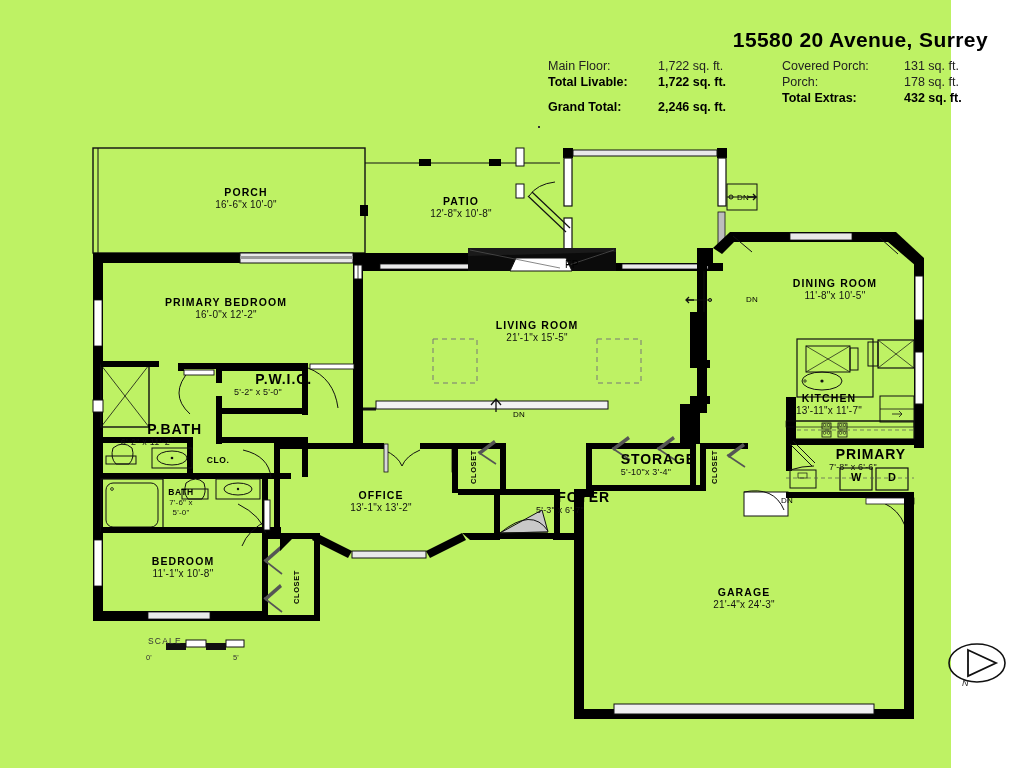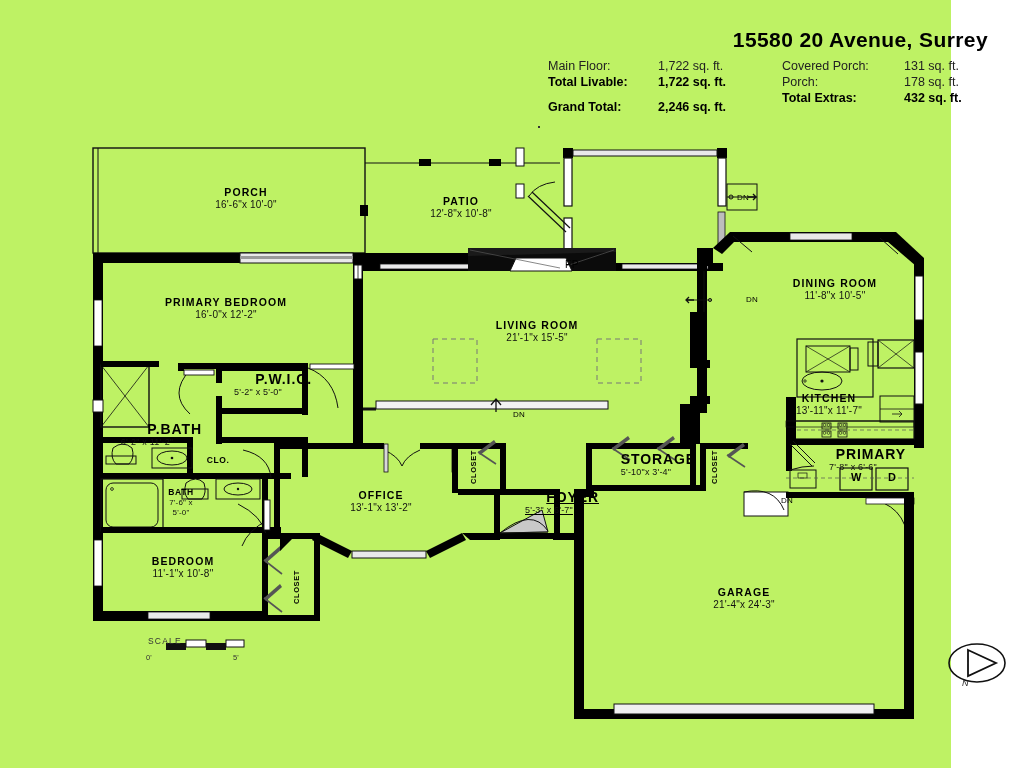--- a/index.html
+++ b/index.html
@@ -456,21 +456,21 @@
     <div class="rlabel" style="left:123px;top:555px;width:120px;">
       <div class="nm">BEDROOM</div>
       <div class="dm">11'-1"x 10'-8"</div>
     </div>
 
     <div class="rlabel" style="left:321px;top:489px;width:120px;">
       <div class="nm">OFFICE</div>
       <div class="dm">13'-1"x 13'-2"</div>
     </div>
 
-    <div class="rlabel small" style="left:499px;top:491px;width:100px;text-decoration:underline;">
+    <div class="rlabel small" style="left:510px;top:491px;width:100px;">
       <div class="nm">FOYER</div>
       <div class="dm">5'-3" x  6'-7"</div>
     </div>
 
     <div class="rlabel small" style="left:596px;top:453px;width:100px;">
       <div class="nm">STORAGE</div>
       <div class="dm">5'-10"x  3'-4"</div>
     </div>
 
     <div class="rlabel small" style="left:800px;top:448px;width:106px;">

